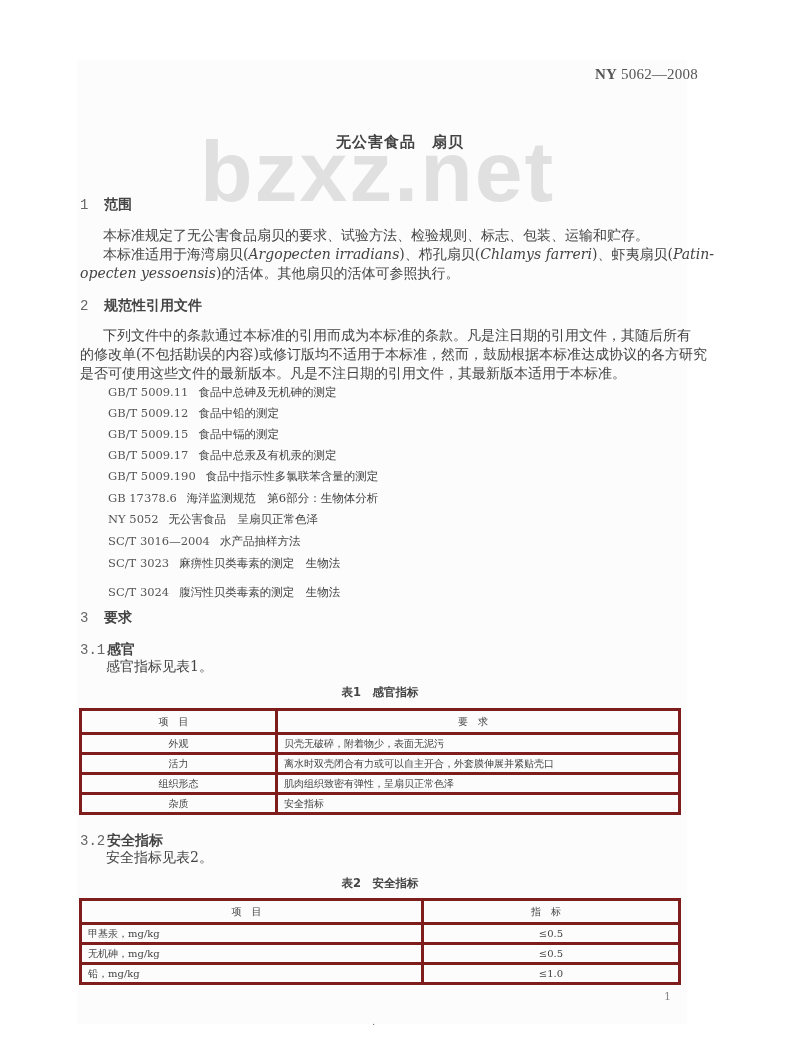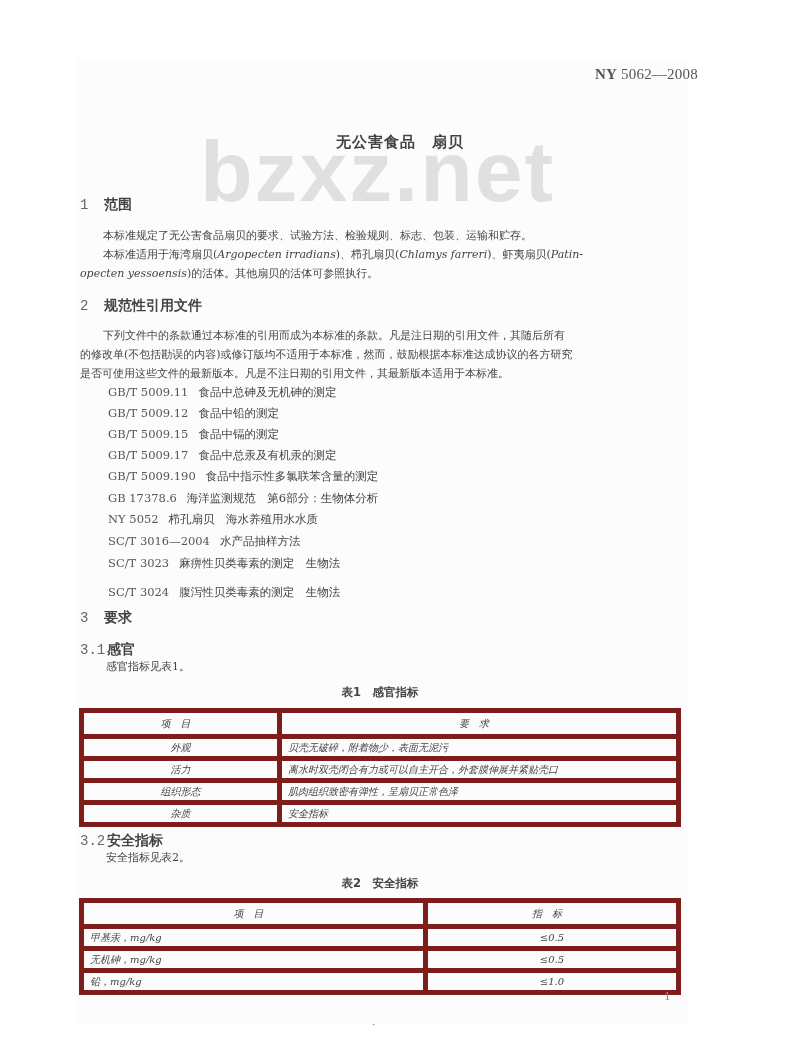--- a/index.html
+++ b/index.html
@@ -27,34 +27,34 @@
   .watermark {
     left: 200px; top: 128px; font-family: "Liberation Sans", sans-serif;
     font-weight: bold; font-size: 86px; color: #dcdcdc; letter-spacing: 2px;
     line-height: 1; opacity: 0.85;
   }
   .h1 {
     font-family: Liberation Mono, monospace; font-size: 14px; color: #444;
   }
   .h1 .num { display: inline-block; width: 24px; color: #666; }
   .h1 .lbl { font-weight: bold; }
-  .para { font-size: 11px; color: #444; line-height: 19px; }
+  .para { font-size: 14px; color: #444; line-height: 19px; }
   .ref { font-size: 11.5px; color: #444; left: 108px; }
   .ref .code { color: #555; display: inline-block; }
   .ref .name { margin-left: 10px; }
   .caption {
     left: 0; width: 760px; text-align: center;
     font-family: "DejaVu Sans", sans-serif; font-weight: bold; font-size: 11.5px; color: #444;
   }
   table.t {
     position: absolute; border-collapse: collapse; font-size: 10px; color: #444;
     border: 1.5px solid #555;
   }
   table.t td, table.t th {
-    border: 5px solid #7f1d1d; padding: 0 6px; font-weight: normal; height: 17px; font-style: italic;
+    border: 3px solid #7f1d1d; padding: 0 6px; font-weight: normal; height: 17px;
   }
   table.t th { height: 21px; letter-spacing: 10px; }
   .t1 td.c1 { text-align: center; }
   .t2 td.c2 { text-align: center; }
   .pagenum { left: 664px; top: 990px; font-size: 11px; color: #888; }
   .dot { left: 372px; top: 1016px; font-size: 10px; color: #666; }
 </style>
 </head>
 <body>
 
@@ -82,21 +82,21 @@
 <div class="abs para" style="left:103px;top:326px;">下列文件中的条款通过本标准的引用而成为本标准的条款。凡是注日期的引用文件，其随后所有</div>
 <div class="abs para" style="left:80px;top:345px;">的修改单(不包括勘误的内容)或修订版均不适用于本标准，然而，鼓励根据本标准达成协议的各方研究</div>
 <div class="abs para" style="left:80px;top:364px;">是否可使用这些文件的最新版本。凡是不注日期的引用文件，其最新版本适用于本标准。</div>
 
 <div class="abs ref" style="top:385px;"><span class="code">GB/T 5009.11</span><span class="name">食品中总砷及无机砷的测定</span></div>
 <div class="abs ref" style="top:406px;"><span class="code">GB/T 5009.12</span><span class="name">食品中铅的测定</span></div>
 <div class="abs ref" style="top:427px;"><span class="code">GB/T 5009.15</span><span class="name">食品中镉的测定</span></div>
 <div class="abs ref" style="top:448px;"><span class="code">GB/T 5009.17</span><span class="name">食品中总汞及有机汞的测定</span></div>
 <div class="abs ref" style="top:469px;"><span class="code">GB/T 5009.190</span><span class="name">食品中指示性多氯联苯含量的测定</span></div>
 <div class="abs ref" style="top:491px;"><span class="code">GB 17378.6</span><span class="name">海洋监测规范　第6部分：生物体分析</span></div>
-<div class="abs ref" style="top:512px;"><span class="code">NY 5052</span><span class="name">栉孔扇贝　海水养殖用水水质</span></div>
+<div class="abs ref" style="top:512px;"><span class="code">NY 5052</span><span class="name">无公害食品　呈扇贝正常色泽</span></div>
 <div class="abs ref" style="top:534px;"><span class="code">SC/T 3016—2004</span><span class="name">水产品抽样方法</span></div>
 <div class="abs ref" style="top:556px;"><span class="code">SC/T 3023</span><span class="name">麻痹性贝类毒素的测定　生物法</span></div>
 <div class="abs ref" style="top:577px;margin-top:8px;"><span class="code">SC/T 3024</span><span class="name">腹泻性贝类毒素的测定　生物法</span></div>
 
 <div class="abs h1" style="left:80px;top:609px;">
   <span class="num">3</span><span class="lbl">要求</span>
 </div>
 <div class="abs h1" style="left:80px;top:641px;">
   <span class="num" style="width:27px">3.1</span><span class="lbl">感官</span>
 </div>

